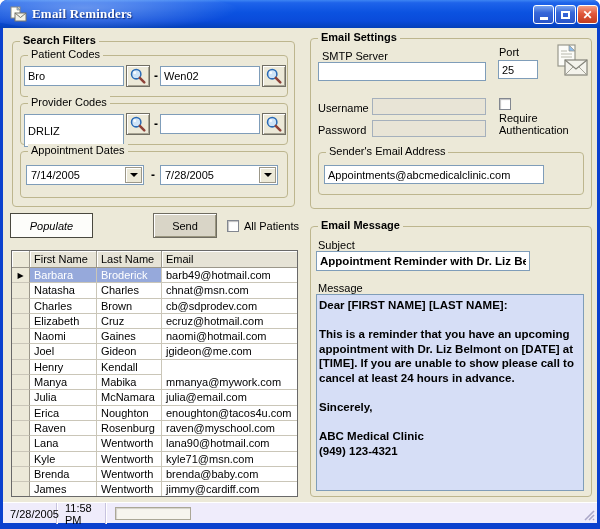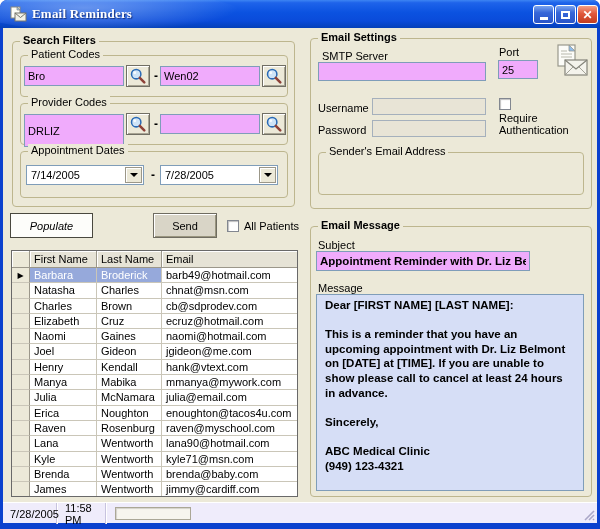--- a/index.html
+++ b/index.html
@@ -20,21 +20,21 @@
   .tb-red{background:linear-gradient(180deg,#F4A084 0%,#E0583D 45%,#C23C1E 100%);}
   .tb-btn .glyph{color:#fff;font-weight:bold;font-size:12px;line-height:1;}
   .min-bar{width:8px;height:3px;background:#fff;margin-top:8px;}
   .max-box{width:9px;height:8px;border:2px solid #fff;}
   
   #client{position:absolute;left:3px;top:28px;width:594px;height:474px;background:#ECE9D8;}
   .group{position:absolute;border:1px solid #BDB68E;border-radius:4px;}
   .group>.legend{position:absolute;top:-8px;left:7px;background:#ECE9D8;padding:0 3px;font-size:11px;}
   .legend.bold{font-weight:bold;}
   .lbl{position:absolute;font-size:11px;color:#000;white-space:nowrap;}
-  .txt{position:absolute;border:1px solid #7F9DB9;background:#f0abfc;font-size:11px;padding:2px 3px;
+  .txt{position:absolute;border:1px solid #7F9DB9;background:#ffffff;font-size:11px;padding:2px 3px;
     color:#000;outline:none;}
   .txt:disabled,.txt.disabled{background:#E8E4D6;border-color:#A5B0BC;color:#444;}
   .dash{position:absolute;font-weight:bold;font-size:12px;}
   
   .sbtn{position:absolute;width:24px;height:22px;background:#ECE9D8;border:1px solid #716F64;
     box-shadow:inset 1px 1px 0 #fff,inset -1px -1px 0 #A8A493;display:flex;align-items:center;justify-content:center;padding:0;}
   
   .combo{position:absolute;height:20px;border:1px solid #7F9DB9;background:#fff;display:flex;}
   .combo .val{flex:1;padding:3px 4px;font-size:11px;}
   .combo .drop{width:17px;margin:1px;background:#ECE9D8;border:1px solid #9B9788;
@@ -57,21 +57,21 @@
   .g-row{display:flex;height:15.3px;}
   .cell{border-right:1px solid #CAC6B8;border-bottom:1px solid #CAC6B8;
     padding:1px 0 0 4px;font-size:11px;overflow:hidden;white-space:nowrap;}
   .ind{width:18px;flex:none;background:#ECE9D8;border-right:1px solid #9B978A;
     border-bottom:1px solid #CAC6B8;display:flex;align-items:center;justify-content:center;
     font-size:8px;color:#000;padding:0;}
   .c0{width:67px;flex:none;} .c1{width:65px;flex:none;} .c2{flex:1;border-right:none;}
   .sel{background:#96A9DB;color:#fff;}
   
   #message-box{position:absolute;left:316px;top:294px;width:268px;height:197px;
-    background:#D6DEF6;border:1px solid #7F9DB9;padding:3px 8px;font-weight:bold;
+    background:#D6DEF6;border:1px solid #7F9DB9;padding:3px 2px;font-weight:bold;
     font-size:11.5px;line-height:14.6px;white-space:pre-wrap;overflow:hidden;}
   
   #statusbar{position:absolute;left:3px;top:502px;width:594px;height:21px;background:#EFECFB;
     border-top:1px solid #fff;}
   .sb-panel{position:absolute;top:0;height:21px;display:flex;align-items:center;padding-left:7px;
     font-size:11px;border-right:1px solid #C7C3DE;box-shadow:1px 0 0 #fff;}
   #sb-progress{position:absolute;left:112px;top:4px;width:76px;height:13px;background:#F7F5EE;
     border:1px solid #ABA796;box-shadow:inset 1px 1px 1px rgba(0,0,0,.15);}
   #resize-grip{position:absolute;right:2px;bottom:2px;}
   .icon-abs{position:absolute;}
@@ -212,21 +212,20 @@
           <div class="g-row">
             <div class="cell ind"></div>
             <div class="cell c0">Joel</div>
             <div class="cell c1">Gideon</div>
             <div class="cell c2">jgideon@me.com</div>
           </div>
           <div class="g-row">
             <div class="cell ind"></div>
             <div class="cell c0">Henry</div>
             <div class="cell c1">Kendall</div>
-            <div class="cell c2">hank@vtext.com</div>
           </div>
           <div class="g-row">
             <div class="cell ind"></div>
             <div class="cell c0">Manya</div>
             <div class="cell c1">Mabika</div>
             <div class="cell c2">mmanya@mywork.com</div>
           </div>
           <div class="g-row">
             <div class="cell ind"></div>
             <div class="cell c0">Julia</div>
@@ -292,20 +291,21 @@
     <span class="lbl" style="left:315px;top:74px">Username</span>
     <input class="txt disabled" style="left: 369px; top: 70px; width: 114px; height: 17px;" value="">
     <span class="lbl" style="left:315px;top:96px">Password</span>
     <input class="txt disabled" style="left: 369px; top: 92px; width: 114px; height: 17px;" value="">
     <div class="checkbox" style="left:496px;top:70px"></div>
     <span class="lbl" style="left:496px;top:84px;width:86px;white-space:normal;line-height:12px">Require Authentication</span>
 
     <div class="group" style="left:315px;top:124px;width:266px;height:43px">
       <span class="legend">Sender's Email Address</span>
     </div>
+    <input class="txt" style="left: 321px; top: 137px; width: 220px; height: 19px;" value="Appointments@abcmedicalclinic.com">
 
     <div class="group" style="left:307px;top:198px;width:282px;height:271px">
       <span class="legend bold">Email Message</span>
     </div>
     <span class="lbl" style="left:315px;top:211px">Subject</span>
     <input class="txt" style="left: 313px; top: 223px; width: 214px; height: 20px; font-weight: bold; font-size: 11.5px;" value="Appointment Reminder with Dr. Liz Belmont">
     <span class="lbl" style="left:315px;top:254px">Message</span>
     <div id="message-box" style="left:313px;top:266px">Dear [FIRST NAME] [LAST NAME]:
 
 This is a reminder that you have an upcoming appointment with Dr. Liz Belmont on [DATE] at [TIME]. If you are unable to show please call to cancel at least 24 hours in advance.

